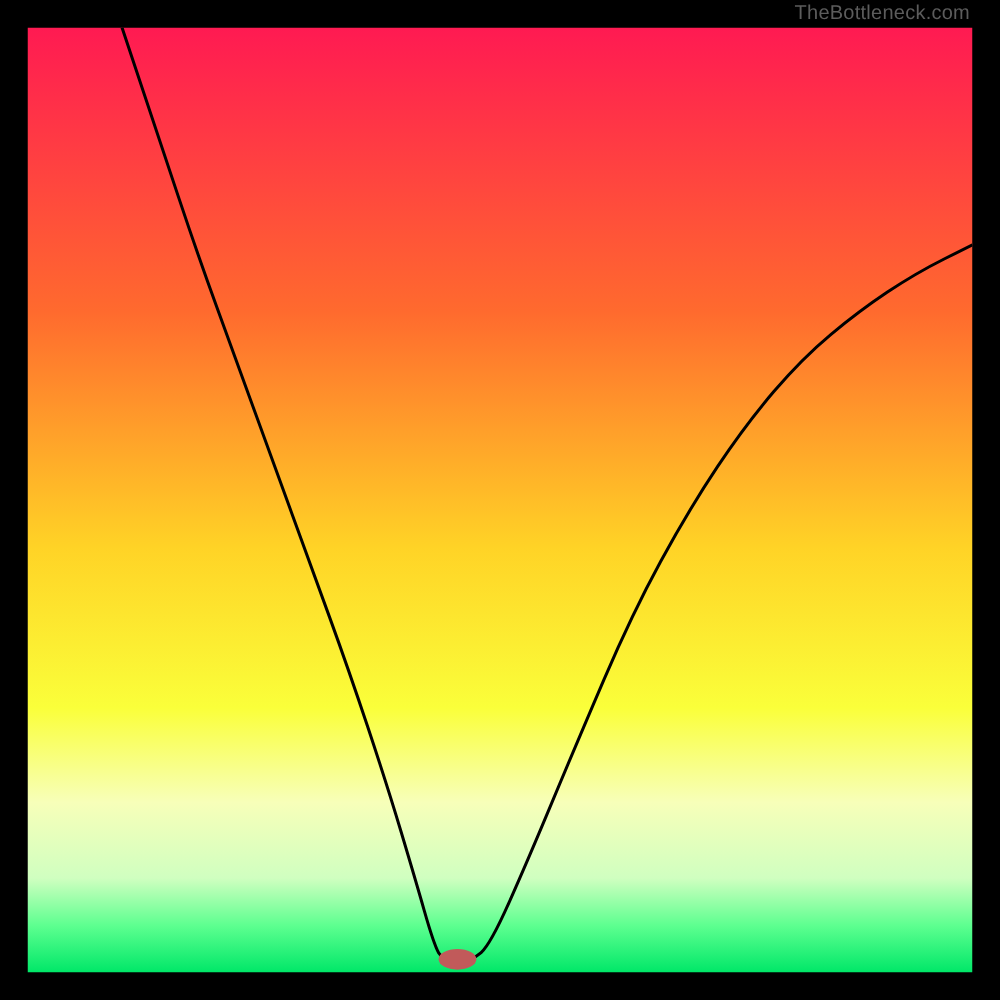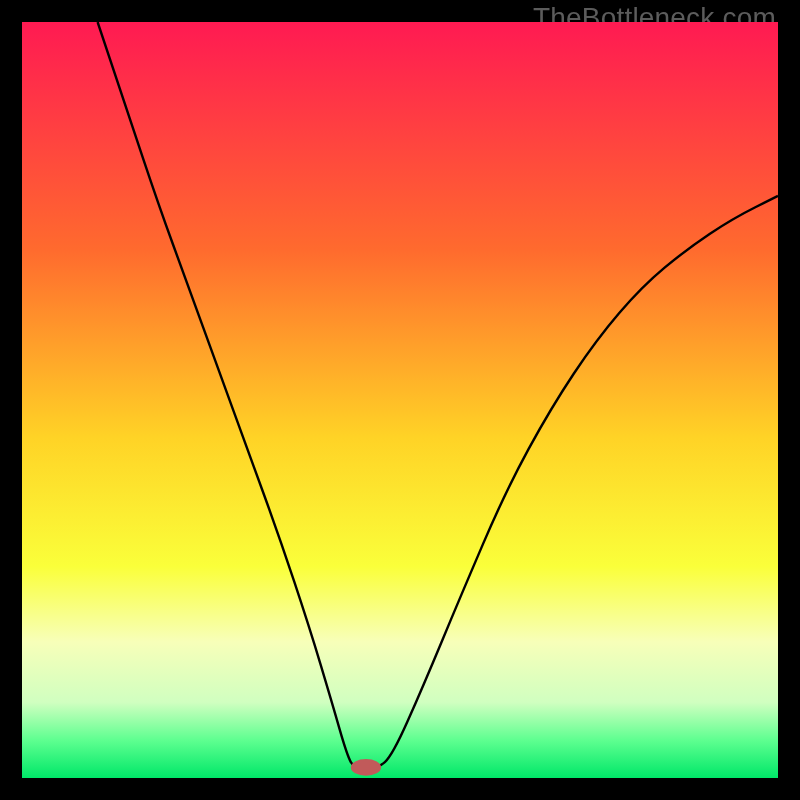--- a/index.html
+++ b/index.html
@@ -17,21 +17,21 @@
     top: 22px;
     width: 756px;
     height: 756px;
     box-sizing: border-box;
   }
   .watermark {
     position: absolute;
     top: 2px;
     right: 24px;
     color: #5c5c5c;
-    font-size: 28px;
+    font-size: 16px;
     font-family: Arial, sans-serif;
     letter-spacing: 0.2px;
   }
   svg {
     display: block;
   }
 </style>
 </head>
 <body>
 

